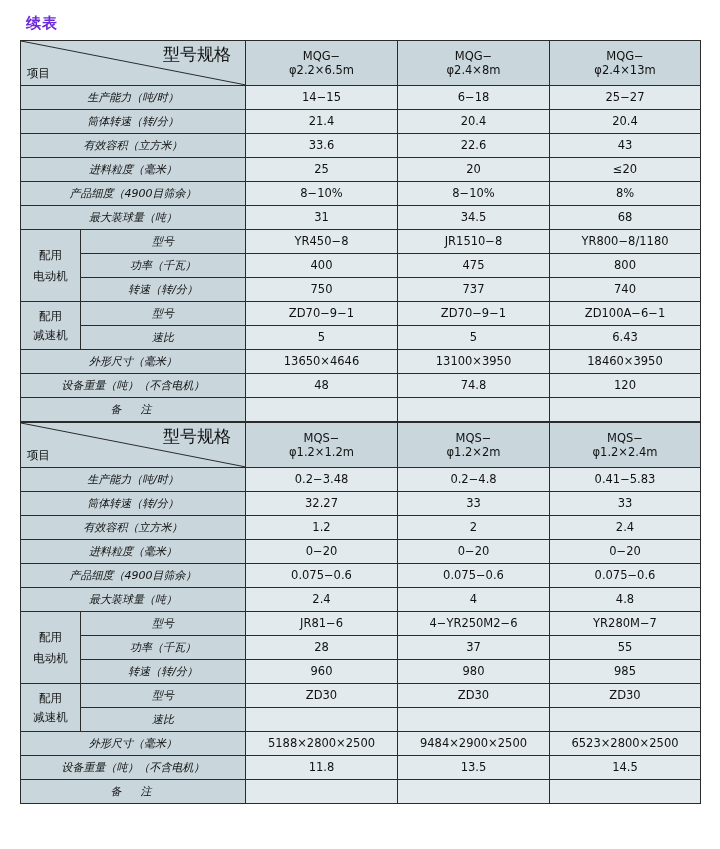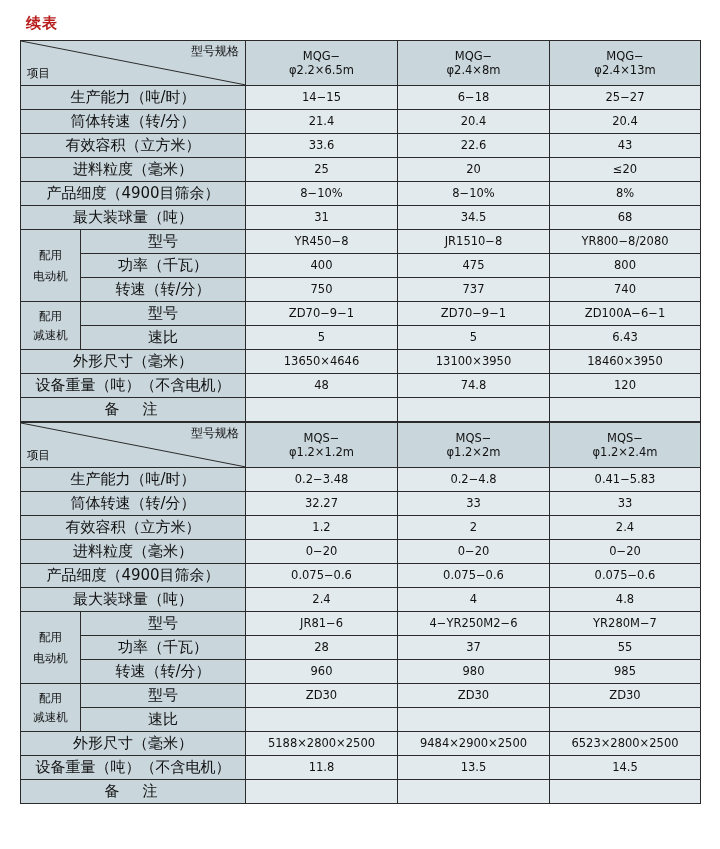--- a/index.html
+++ b/index.html
@@ -17,21 +17,21 @@
   .page {
     width: 720px;
     padding: 10px 20px 0 20px;
     box-sizing: border-box;
   }
   .section-title {
     font-size: 15px;
     font-weight: bold;
     letter-spacing: 1px;
     margin: 4px 0 7px 6px;
-    color: #b91c1c;
+    color: #6d28d9;
   }
   .section-title.second {
     margin-top: 20px;
   }
   table.spec {
     border-collapse: collapse;
     width: 680px;
     table-layout: fixed;
     font-size: 11.5px;
   }
@@ -39,21 +39,22 @@
     border: 1px solid #2b2b2b;
     padding: 0;
     height: 23px;
     text-align: center;
     vertical-align: middle;
     background: #dfe7ea;
     line-height: 1.25;
   }
   td.lbl {
     background: #c9d6dc !important;
-    font-size: 15px;
+    font-size: 11px;
+    font-style: italic;
   }
   td.val {
     background: #e3eaed !important;
   }
   td.sidelbl {
     background: #c9d6dc !important;
     font-size: 11.5px;
   }
   
   .diag {
@@ -71,23 +72,23 @@
     display: block;
   }
   .diag .tl {
     position: absolute;
     left: 6px;
     bottom: 5px;
     font-size: 11.5px;
   }
   .diag .br {
     position: absolute;
-    right: 6px;
+    right: 14px;
     top: 3px;
-    font-size: 12px;
+    font-size: 17px;
   }
   .spechdr {
     height: 44px !important;
     background: #c9d6dc !important;
     font-size: 11.5px;
     line-height: 1.5;
   }
   .spechdr .l1 { display:block; }
   .spechdr .l2 { display:block; }
   .note {
@@ -173,21 +174,21 @@
 
       <tr>
         <td class="sidelbl" rowspan="3">
           <div>配用</div>
           <div style="height:6px"></div>
           <div>电动机</div>
         </td>
         <td class="lbl">型号</td>
         <td class="val">YR450−8</td>
         <td class="val">JR1510−8</td>
-        <td class="val">YR800−8/2080</td>
+        <td class="val">YR800−8/1180</td>
       </tr>
       <tr>
         <td class="lbl">功率（千瓦）</td>
         <td class="val">400</td>
         <td class="val">475</td>
         <td class="val">800</td>
       </tr>
       <tr>
         <td class="lbl">转速（转/分）</td>
         <td class="val">750</td>

